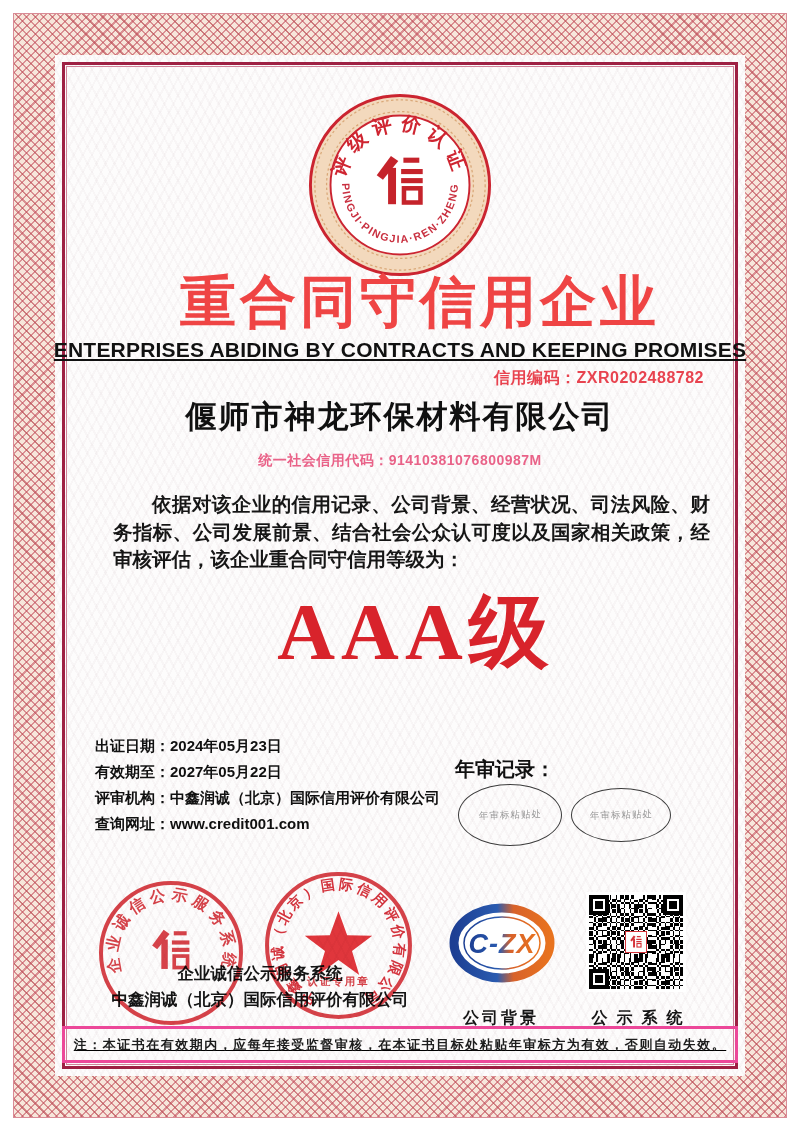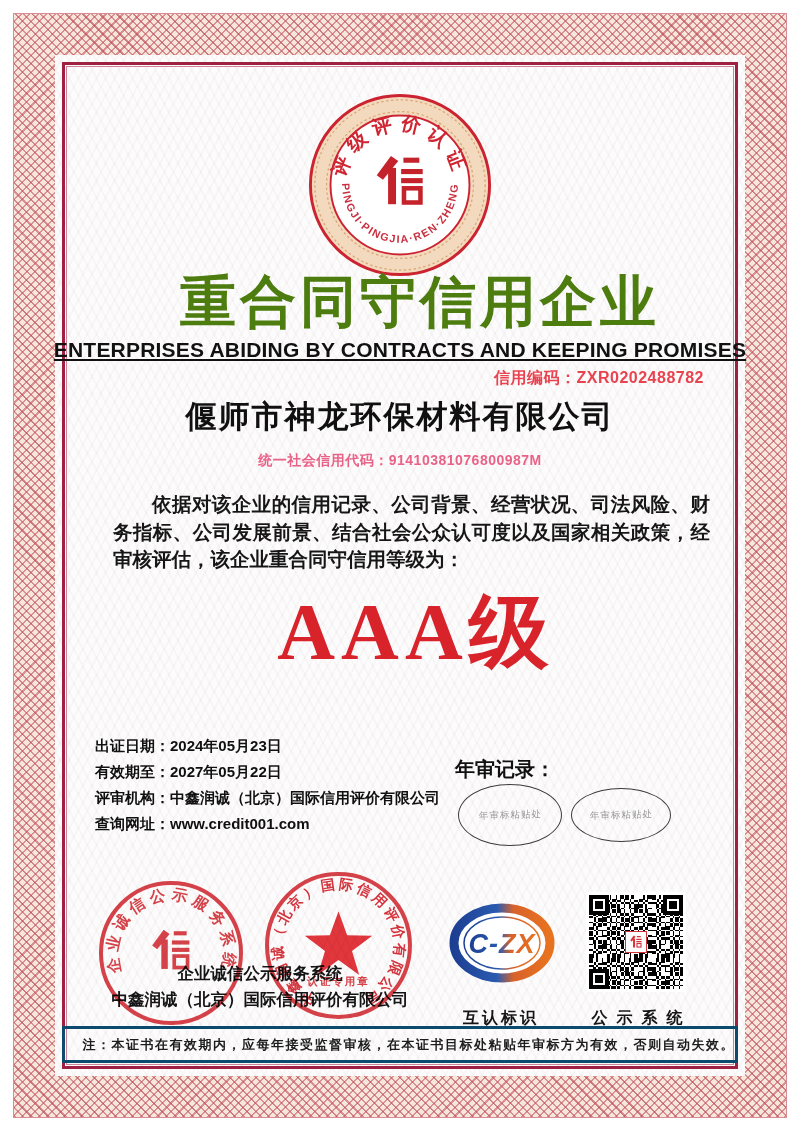--- a/index.html
+++ b/index.html
@@ -12,31 +12,31 @@
       repeating-linear-gradient(45deg, rgba(193,74,88,.55) 0 1.5px, transparent 1.5px 6px),
       repeating-linear-gradient(-45deg, rgba(193,74,88,.55) 0 1.5px, transparent 1.5px 6px),
       repeating-linear-gradient(45deg, rgba(150,85,60,.30) 0 1px, transparent 1px 12px);
     border:1px solid #d98b96;}
   .panel{position:absolute;inset:55px;background:#fdfcfc;
     background-image:
       repeating-linear-gradient(62deg, rgba(160,125,135,.05) 0 2px, transparent 2px 8px),
       repeating-linear-gradient(-62deg, rgba(160,125,135,.05) 0 2px, transparent 2px 8px);}
   .frame{position:absolute;inset:62px;border:3px solid #9e2043;pointer-events:none;}
   .frame::after{content:"";position:absolute;inset:1px;border:1px solid #cf8299;}
-  .note-box{position:absolute;left:62px;right:62px;top:1026px;height:37px;border:3px solid #0c4a6e;
-    display:flex;align-items:center;justify-content:flex-end;box-sizing:border-box;background:transparent;}
+  .note-box{position:absolute;left:62px;right:62px;top:1026px;height:37px;border:3px solid #ec4899;
+    display:flex;align-items:center;justify-content:center;box-sizing:border-box;background:transparent;text-decoration:underline;}
   .note-box span{font-size:13px;font-weight:bold;color:#1d1d1d;letter-spacing:1.5px;}
 
   .abs{position:absolute;}
   .ctr{left:0;right:0;text-align:center;}
 
   
   .seal-top{left:307px;top:92px;width:186px;height:186px;}
 
-  .title{top:274px;font-size:56px;font-weight:900;color:#4d7c0f;letter-spacing:4px;line-height:1;padding-left:40px;}
+  .title{top:274px;font-size:56px;font-weight:900;color:#ef4444;letter-spacing:4px;line-height:1;padding-left:40px;}
   .subtitle{top:338px;font-size:21px;font-weight:bold;color:#111;letter-spacing:.2px;text-decoration:underline;}
   .credit-code{top:368px;right:96px;font-size:16px;font-weight:bold;color:#e8434f;letter-spacing:.5px;}
   .company{top:396px;font-size:31px;font-weight:900;color:#101010;letter-spacing:2px;}
   .uscc{top:452px;font-size:14px;font-weight:bold;color:#e96288;letter-spacing:.5px;}
   .body-par{top:491px;left:113px;right:90px;font-size:19.5px;font-weight:bold;color:#161616;
     line-height:1.42;text-indent:2em;text-align:justify;}
   .grade{top:592px;font-family:"Liberation Serif","DejaVu Serif",serif;font-size:80px;font-weight:900;
     color:#d8232b;letter-spacing:6px;line-height:1;margin-left:32px;}
 
   .info{left:95px;top:733px;}
@@ -172,21 +172,21 @@
     </text>
     <polygon fill="#e0242b" points="77,43 85.6,66.8 110.5,67.2 90.4,82.4 97.6,106.3 77,91.5 56.4,106.3 63.6,82.4 43.5,67.2 68.4,66.8"></polygon>
     <text x="77" y="116" text-anchor="middle" font-size="10.5" font-weight="bold" fill="#d5333a" letter-spacing="2">认证专用章</text>
   </svg>
 
   <svg class="abs czx" viewBox="0 0 108 82">
     <ellipse cx="54" cy="40" rx="48" ry="35" fill="#fff" stroke="url(#czg)" stroke-width="9"></ellipse>
     <ellipse cx="54" cy="40" rx="38" ry="26" fill="none" stroke="url(#czg)" stroke-width="1.5"></ellipse>
     <text x="54" y="50" text-anchor="middle" font-size="27" font-weight="bold" font-style="italic" fill="url(#czg)" letter-spacing="1">C-ZX</text>
   </svg>
-  <div class="abs czx-label">互认标识</div>
+  <div class="abs czx-label">公司背景</div>
 
   <div class="abs qr">
     <div class="qr-pattern">
       <div class="finder f-tl"></div>
       <div class="finder f-tr"></div>
       <div class="finder f-bl"></div>
       <div class="qr-center">
         <svg width="14" height="14" viewBox="0 0 100 100">
           <use href="#xin" color="#d5333a"></use>
         </svg>

